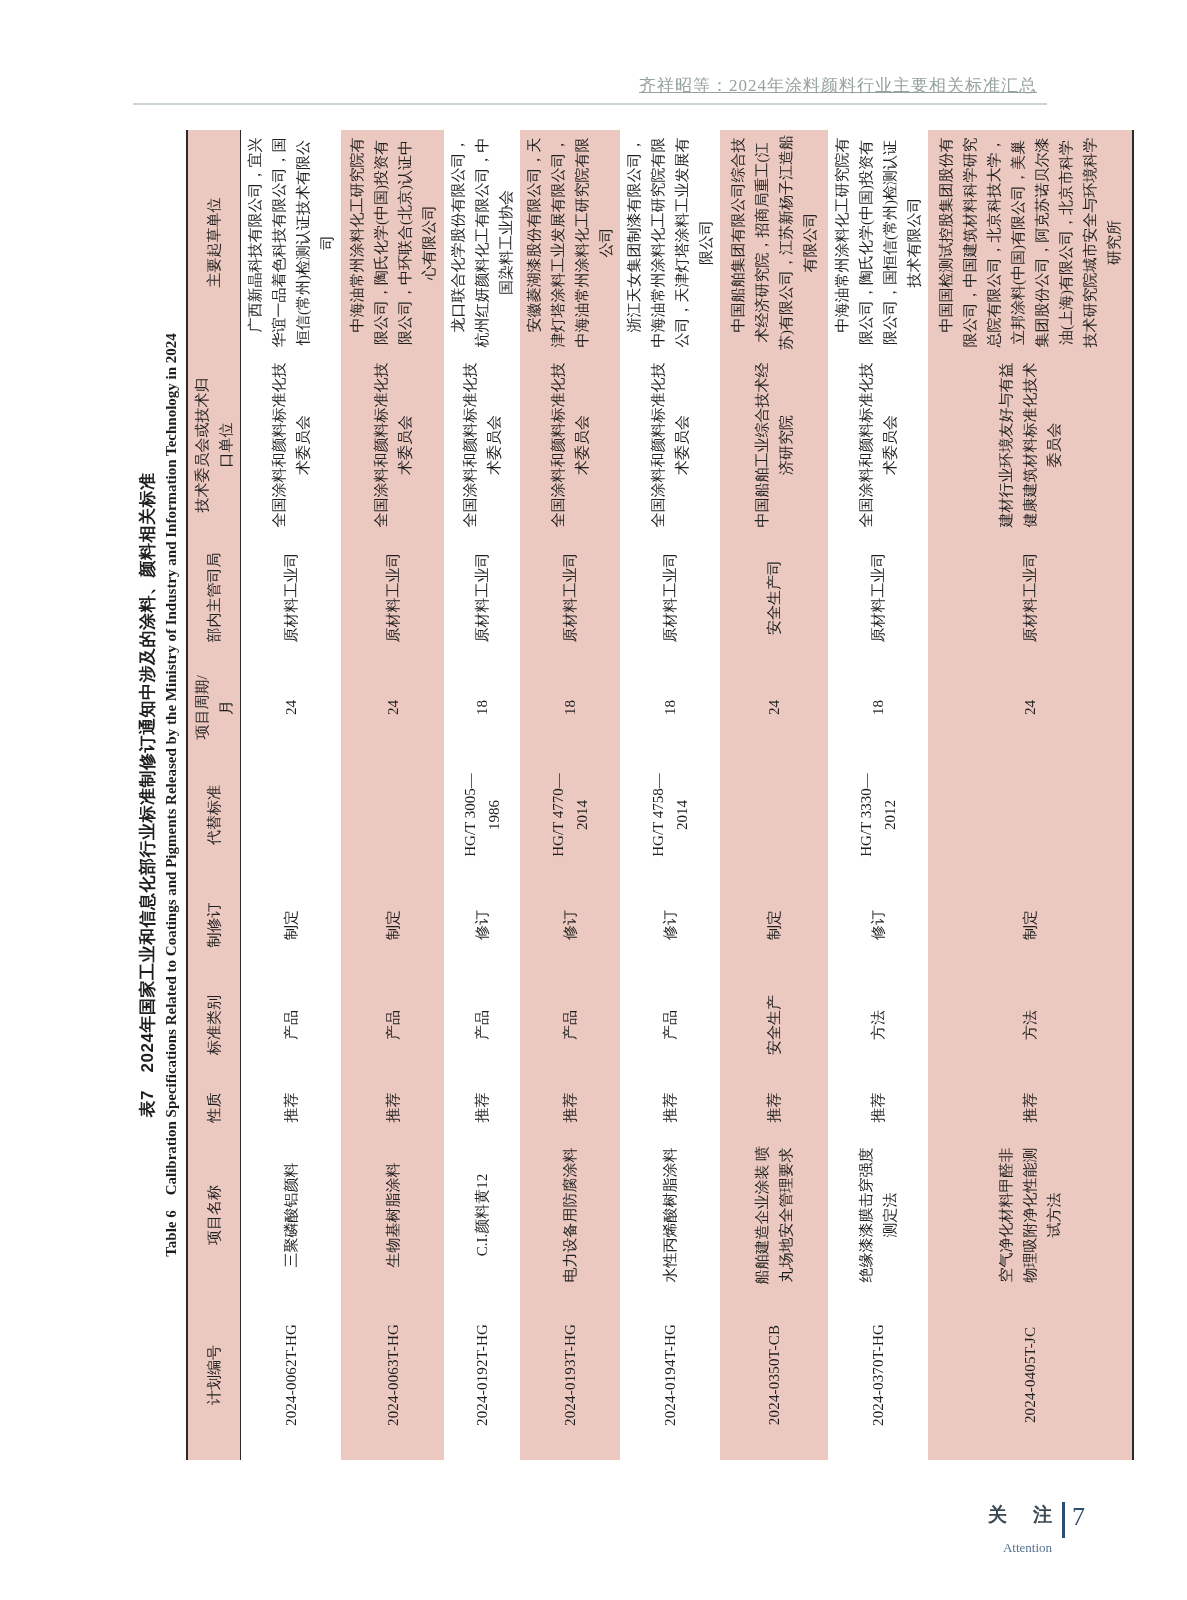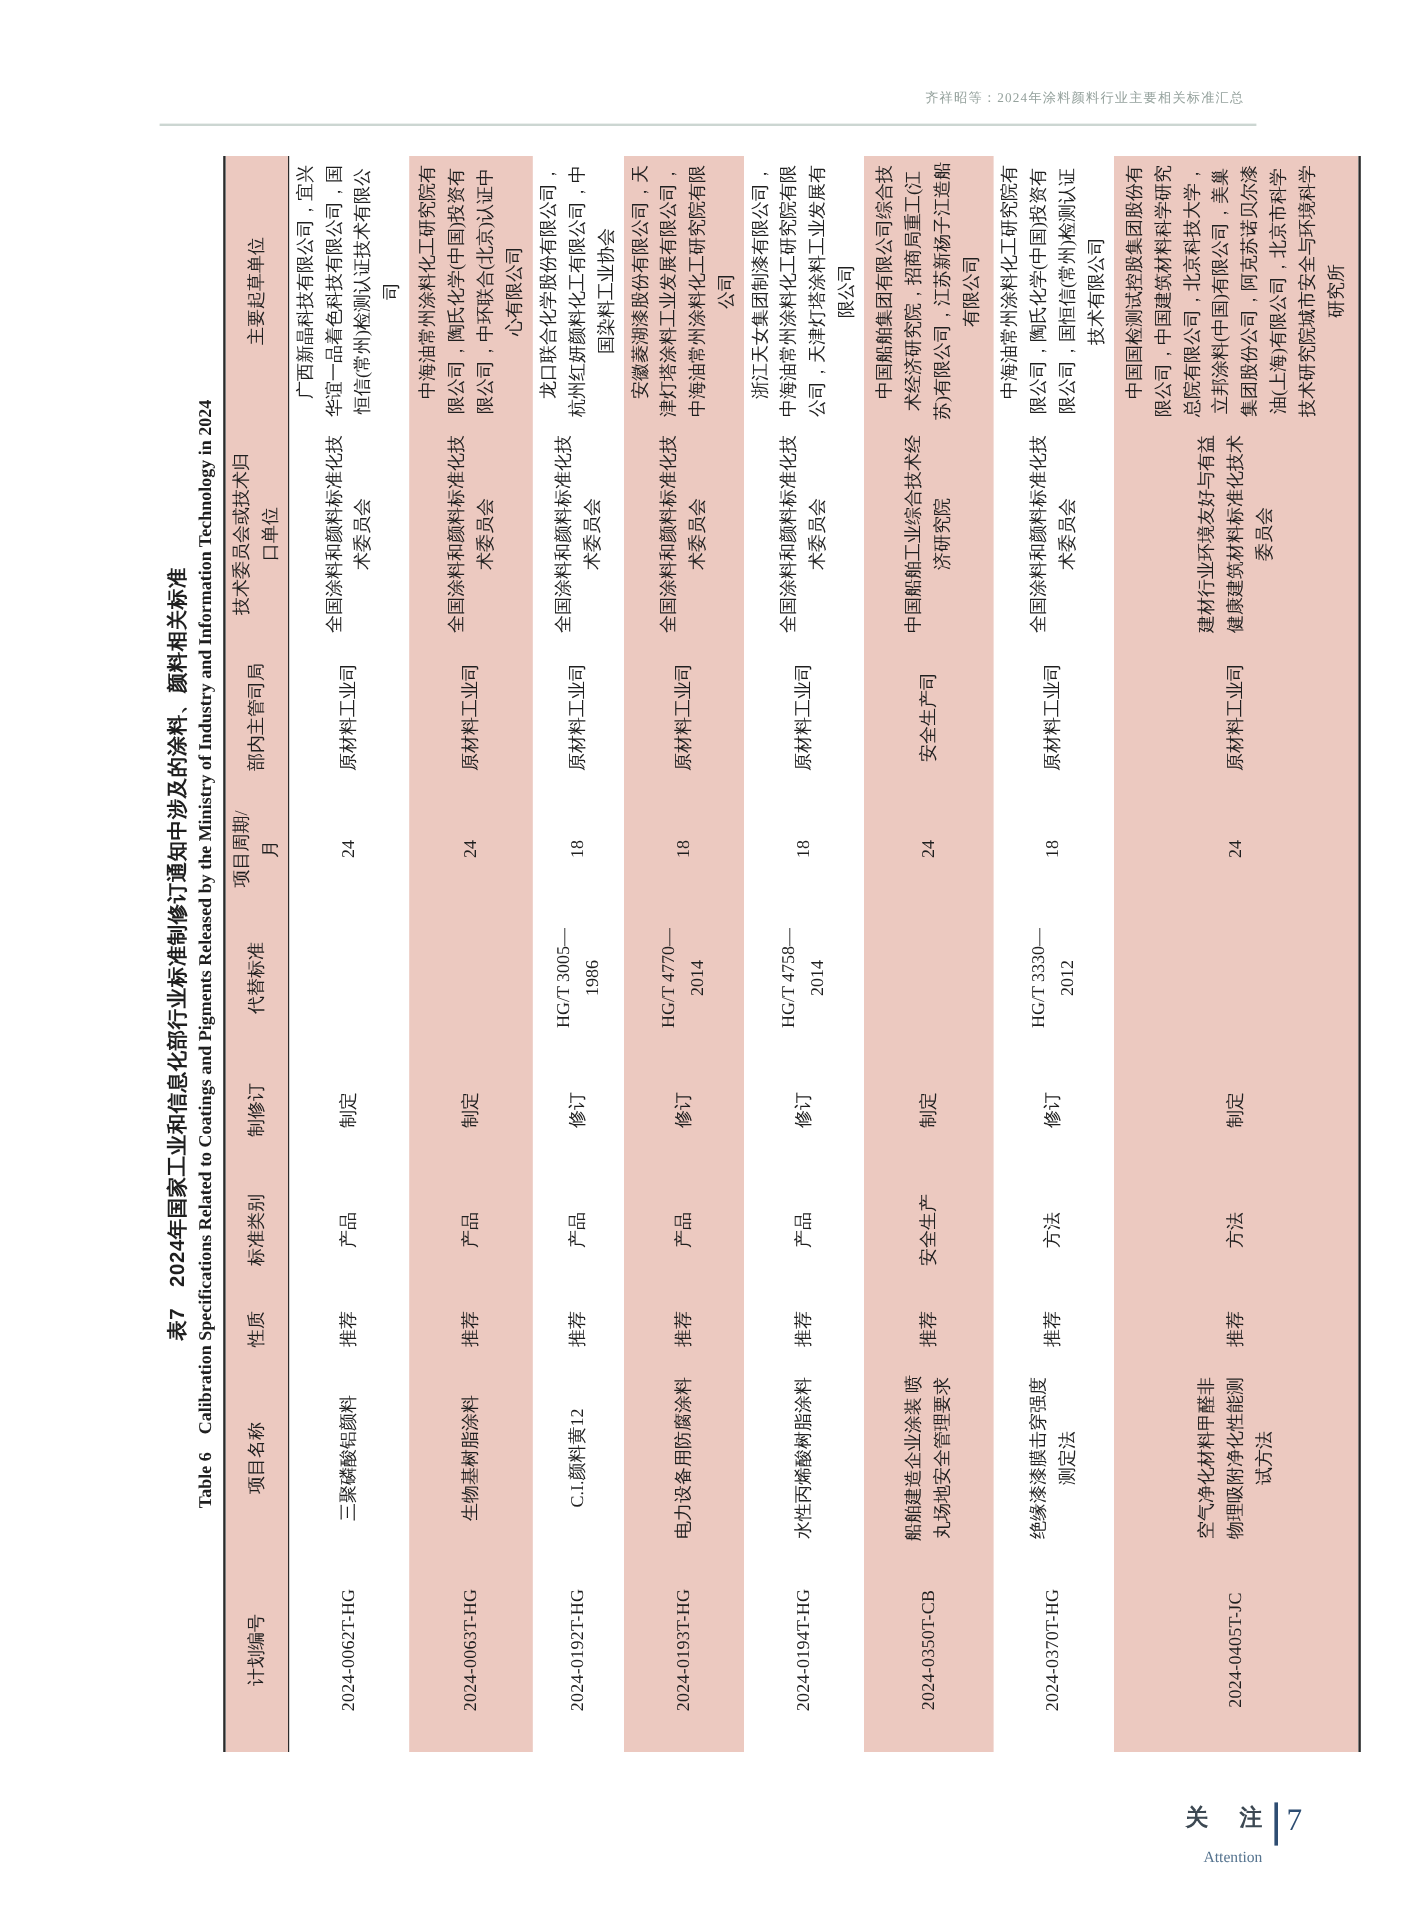--- a/index.html
+++ b/index.html
@@ -4,21 +4,21 @@
 <style>
   html,body { margin:0; padding:0; }
   body {
     width:1187px; height:1600px; position:relative; overflow:hidden;
     background:#ffffff; color:#1f1f1f;
     font-family:"Liberation Serif","DejaVu Serif",serif;
   }
   
   .page-header-text {
     position:absolute; top:74px; right:150px;
-    font-size:11px; letter-spacing:1px; color:#95a29d;
+    font-size:17px; letter-spacing:1px; color:#95a29d;text-decoration:underline;
   }
   .header-rule {
     position:absolute; top:103px; left:133px; right:140px; height:2px;
     background:#ccd6d2;
   }
   
   .rot {
     position:absolute; left:-80px; top:345px; width:1330px; height:900px;
     transform:rotate(-90deg); transform-origin:50% 50%;
   }

